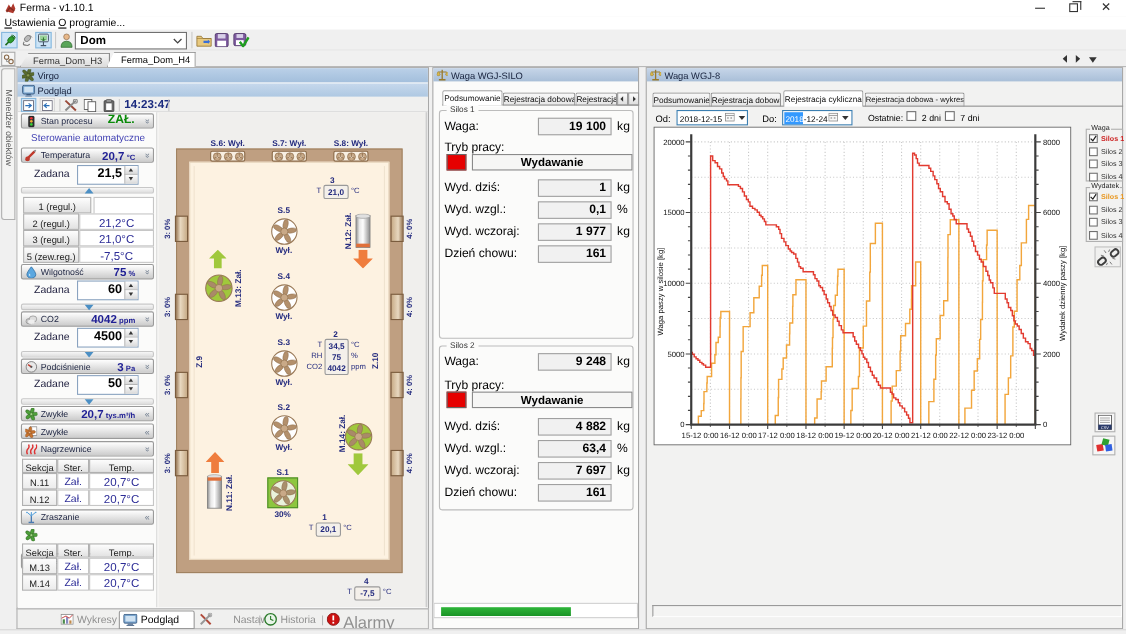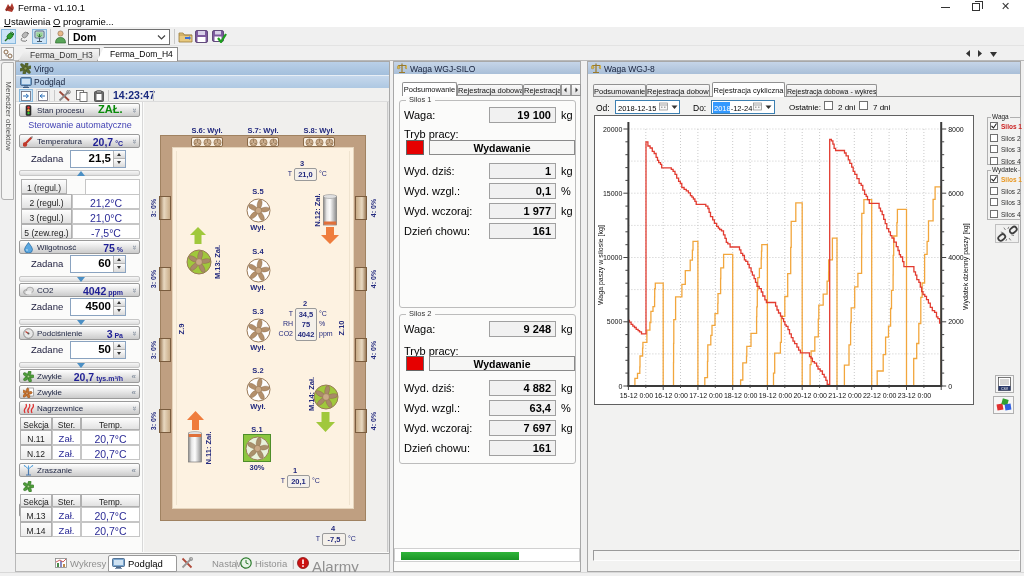--- a/index.html
+++ b/index.html
@@ -195,21 +195,21 @@
     <div class="sb u">
       <div class="tri-u"></div>
     </div>
     <div class="sb d">
       <div class="tri-d"></div>
     </div>
   </div>
 <div class="sep" style="top:170px">
     <div class="bu"></div>
   </div>
-<div class="tcell" style="left:21px;top:179px;width:46px;height:15px;padding-top:2.5px">1 (regul.)</div>
+<div class="tcell" style="left:21px;top:179px;width:62px;height:15px;padding-top:2.5px">1 (regul.)</div>
 <div class="vcell" style="left:85px;top:179px;width:55px;height:15px;padding-top:19px">20,1°C</div>
 <div class="tcell" style="left:21px;top:194px;width:51px;height:15px;padding-top:2.5px">2 (regul.)</div>
 <div class="vcell" style="left:72px;top:194px;width:68px;height:15px;padding-top:1.5px">21,2°C</div>
 <div class="tcell" style="left:21px;top:209px;width:51px;height:15px;padding-top:2.5px">3 (regul.)</div>
 <div class="vcell" style="left:72px;top:209px;width:68px;height:15px;padding-top:1.5px">21,0°C</div>
 <div class="tcell" style="left:21px;top:224px;width:51px;height:15px;padding-top:2.5px">5 (zew.reg.)</div>
 <div class="vcell" style="left:72px;top:224px;width:68px;height:15px;padding-top:1.5px">-7,5°C</div>
 <div class="hdr" style="top:240px">
 <div class="ht">Wilgotność</div>
 <div class="hv" style="color:#1f1f94">75<span class="hu"> %</span></div>

